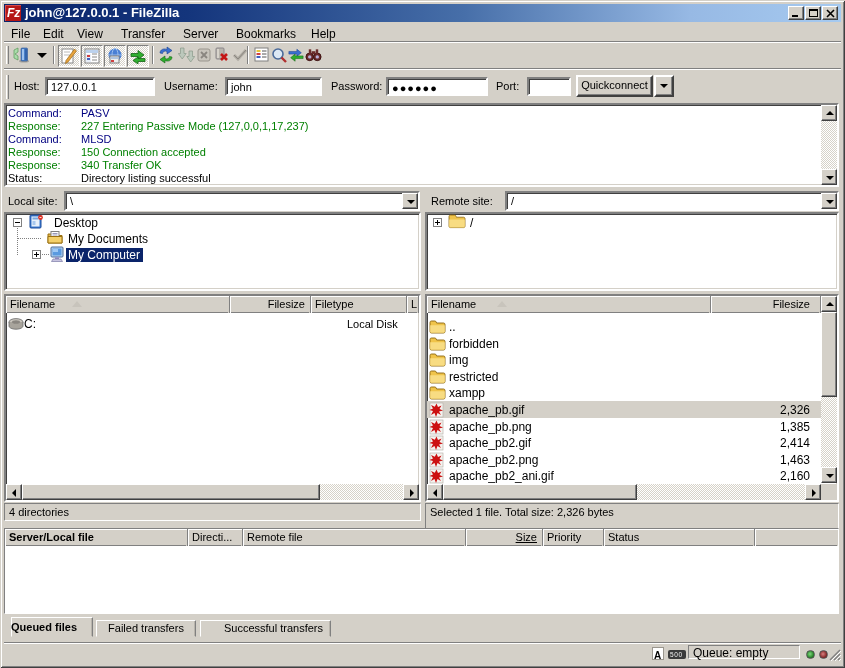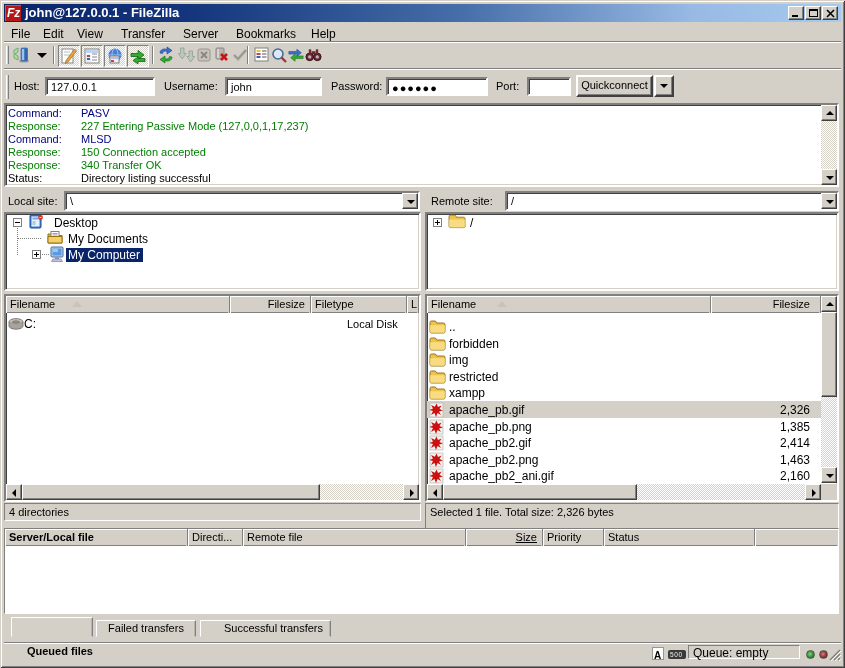--- a/index.html
+++ b/index.html
@@ -391,21 +391,21 @@
 <div class="hdrcell" style="left:604px;top:529px;width:151px;"></div>
 <div class="hdrcell" style="left:755px;top:529px;width:83px;border-right:none;"></div>
 <div class="hdrtxt" style="left:9px;top:531px;font-weight:bold;">Server/Local file</div>
 <div class="hdrtxt" style="left:192px;top:531px;">Directi...</div>
 <div class="hdrtxt" style="left:247px;top:531px;">Remote file</div>
 <div class="hdrtxt" style="left:466px;top:531px;width:71px;text-align:right;text-decoration:underline;">Size</div>
 <div class="hdrtxt" style="left:547px;top:531px;">Priority</div>
 <div class="hdrtxt" style="left:608px;top:531px;">Status</div>
 
 <div class="ab" style="left:11px;top:617px;width:82px;height:20px;background:#d4d0c8;border:1px solid;border-color:#fff #808080 #d4d0c8 #fff;box-shadow:inset -1px 0 0 #b8b4ac;"></div>
-<div class="lbl" style="left:11px;top:645px;width:82px;text-align:right;font-weight:bold;">Queued files</div>
+<div class="lbl" style="left:11px;top:621px;width:82px;text-align:left;font-weight:bold;">Queued files</div>
 <div class="ab" style="left:96px;top:620px;width:100px;height:17px;background:#d4d0c8;border:1px solid;border-color:#fff #808080 #d4d0c8 #fff;box-shadow:inset -1px 0 0 #b8b4ac;"></div>
 <div class="lbl" style="left:96px;top:622px;width:100px;text-align:center;">Failed transfers</div>
 <div class="ab" style="left:200px;top:620px;width:131px;height:17px;background:#d4d0c8;border:1px solid;border-color:#fff #808080 #d4d0c8 #fff;box-shadow:inset -1px 0 0 #b8b4ac;"></div>
 <div class="lbl" style="left:200px;top:622px;width:147px;text-align:center;">Successful transfers</div>
 
 <div class="ab" style="left:4px;top:642px;width:837px;height:1px;background:#808080;"></div>
 <div class="ab" style="left:4px;top:643px;width:837px;height:1px;background:#fff;"></div>
 <div class="ab" style="left:652px;top:647px;width:12px;height:13px;background:#fff;border:1px solid #9a968e;">
       <div class="lbl" style="left:1px;top:1px;font-size:10px;font-weight:bold;">A</div>
     </div>

